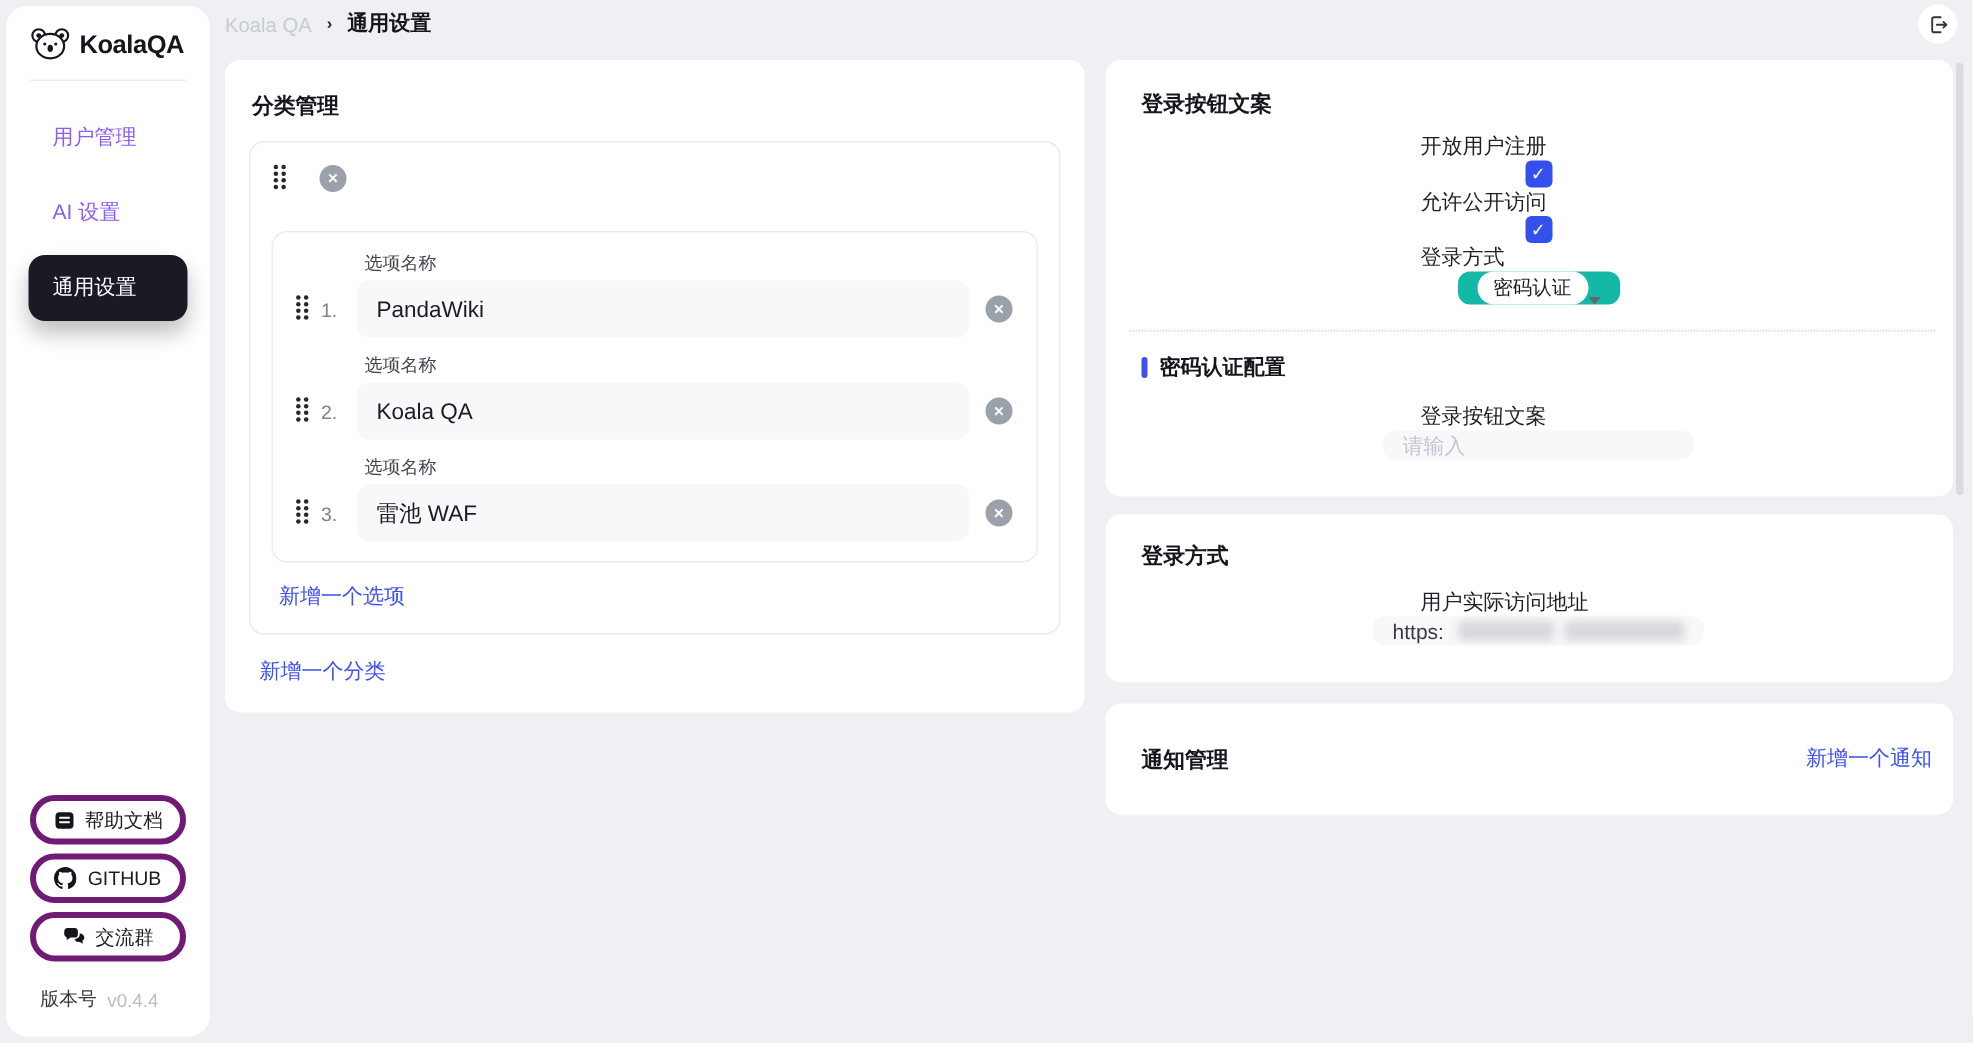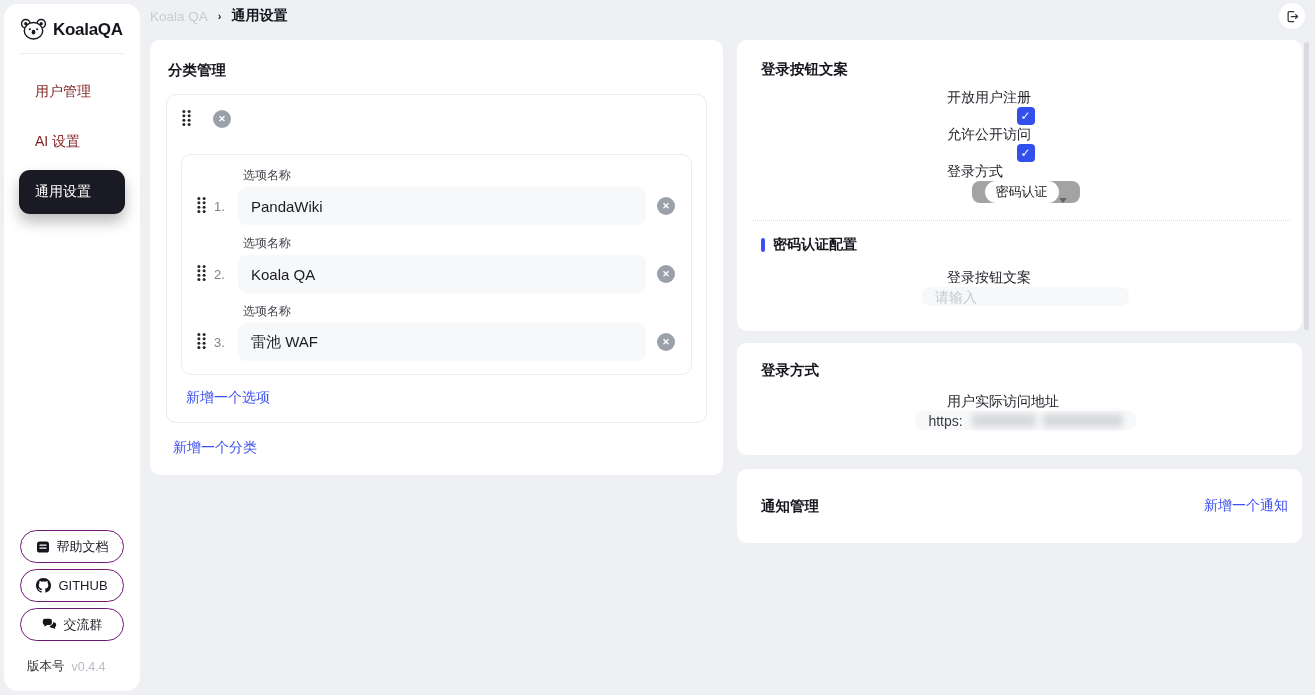--- a/index.html
+++ b/index.html
@@ -7,24 +7,24 @@
         font-family:"Liberation Sans","DejaVu Sans",sans-serif;color:#1b1c23;}
 
   
   .sidebar{position:absolute;left:4px;top:4px;bottom:4px;width:136px;background:#fff;
            border-radius:14px;display:flex;flex-direction:column;box-sizing:border-box;}
   .logo{display:flex;align-items:center;gap:6px;padding:13px 10px 11px 16px;cursor:pointer;}
   .logo-text{font-size:17px;font-weight:800;color:#15161d;letter-spacing:-0.3px;}
   .side-divider{height:1px;background:#ededf1;margin:0 16px 16px;}
   .menu{padding:0 15px;}
   .menu-item{height:44px;display:flex;align-items:center;padding:0 16px;font-size:14px;
-             color:#7f1d1d;border-radius:11px;margin-bottom:6px;cursor:pointer;}
+             color:#8b5cf6;border-radius:11px;margin-bottom:6px;cursor:pointer;}
   .menu-item.active{background:#191a23;color:#fff;box-shadow:0 8px 14px rgba(20,21,30,.28);font-weight:500;}
   .side-footer{margin-top:auto;padding:0 16px 12px;}
-  .pill-btn{width:100%;height:33px;margin-bottom:6px;background:#fff;border:1px solid #701a75;
+  .pill-btn{width:100%;height:33px;margin-bottom:6px;background:#fff;border:4px solid #701a75;
             border-radius:17px;display:flex;align-items:center;justify-content:center;gap:7px;
             font-size:13px;color:#1b1c23;font-family:inherit;cursor:pointer;text-align:center;}
   .version{display:flex;gap:7px;align-items:center;padding:11px 2px 4px 7px;font-size:12.5px;color:#34353c;}
   .version .ver{color:#b9bdc5;}
 
   
   .topbar{position:absolute;left:150px;right:10px;top:0;height:32px;display:flex;align-items:center;}
   .crumb-parent{color:#c7cbd2;font-size:13.5px;cursor:pointer;}
   .crumb-sep{color:#1b1c23;font-size:11px;font-weight:700;margin:0 10px;}
   .crumb-current{color:#15161d;font-size:14px;font-weight:700;}
@@ -66,21 +66,21 @@
   .rcard1{height:291px;margin-bottom:12px;}
   .rcard1 .card-title{margin-bottom:10px;}
   .rcard2{height:112px;margin-bottom:14px;padding-top:18px;}
   .rcard2 .card-title{margin-bottom:13px;}
   .rcard3{height:74px;display:flex;align-items:center;justify-content:space-between;padding:0 14px 0 24px;margin-bottom:0;}
   .form-row{display:flex;align-items:center;min-height:37px;flex-direction:column;}
   .form-label{width:157px;flex:none;font-size:14px;color:#1f2027;}
   .checkbox{width:18px;height:18px;border-radius:4px;background:#3350ec;color:#fff;display:flex;
             align-items:center;justify-content:center;cursor:pointer;}
   .checkbox span{font-size:12px;font-weight:700;line-height:1;}
-  .select-field{flex:1;height:36px;background:#a3a3a3;border-radius:8px;display:flex;align-items:flex-end;
+  .select-field{flex:1;height:36px;background:#14b8a6;border-radius:8px;display:flex;align-items:flex-end;
                 padding:0 13px;cursor:pointer;}
   .chip{background:#fff;border-radius:12px;height:22px;display:flex;align-items:center;padding:0 11px;
         font-size:13px;color:#1b1c23;}
   .caret{margin-left:auto;width:0;height:0;border-left:4.5px solid transparent;border-right:4.5px solid transparent;
          border-top:5.5px solid #63666d;}
   .dotted-divider{border-top:1px dotted #d4d7dd;margin:17px 0 15px -8px;}
   .section-head{display:flex;align-items:center;gap:8px;margin-bottom:15px;}
   .section-bar{width:4px;height:14px;border-radius:2px;background:#3d50f0;}
   .section-title{font-size:14px;font-weight:700;color:#15161d;}
   .text-input{flex:1;height:36px;background:#f7f8fa;border:none;border-radius:8px;padding:0 13px;

